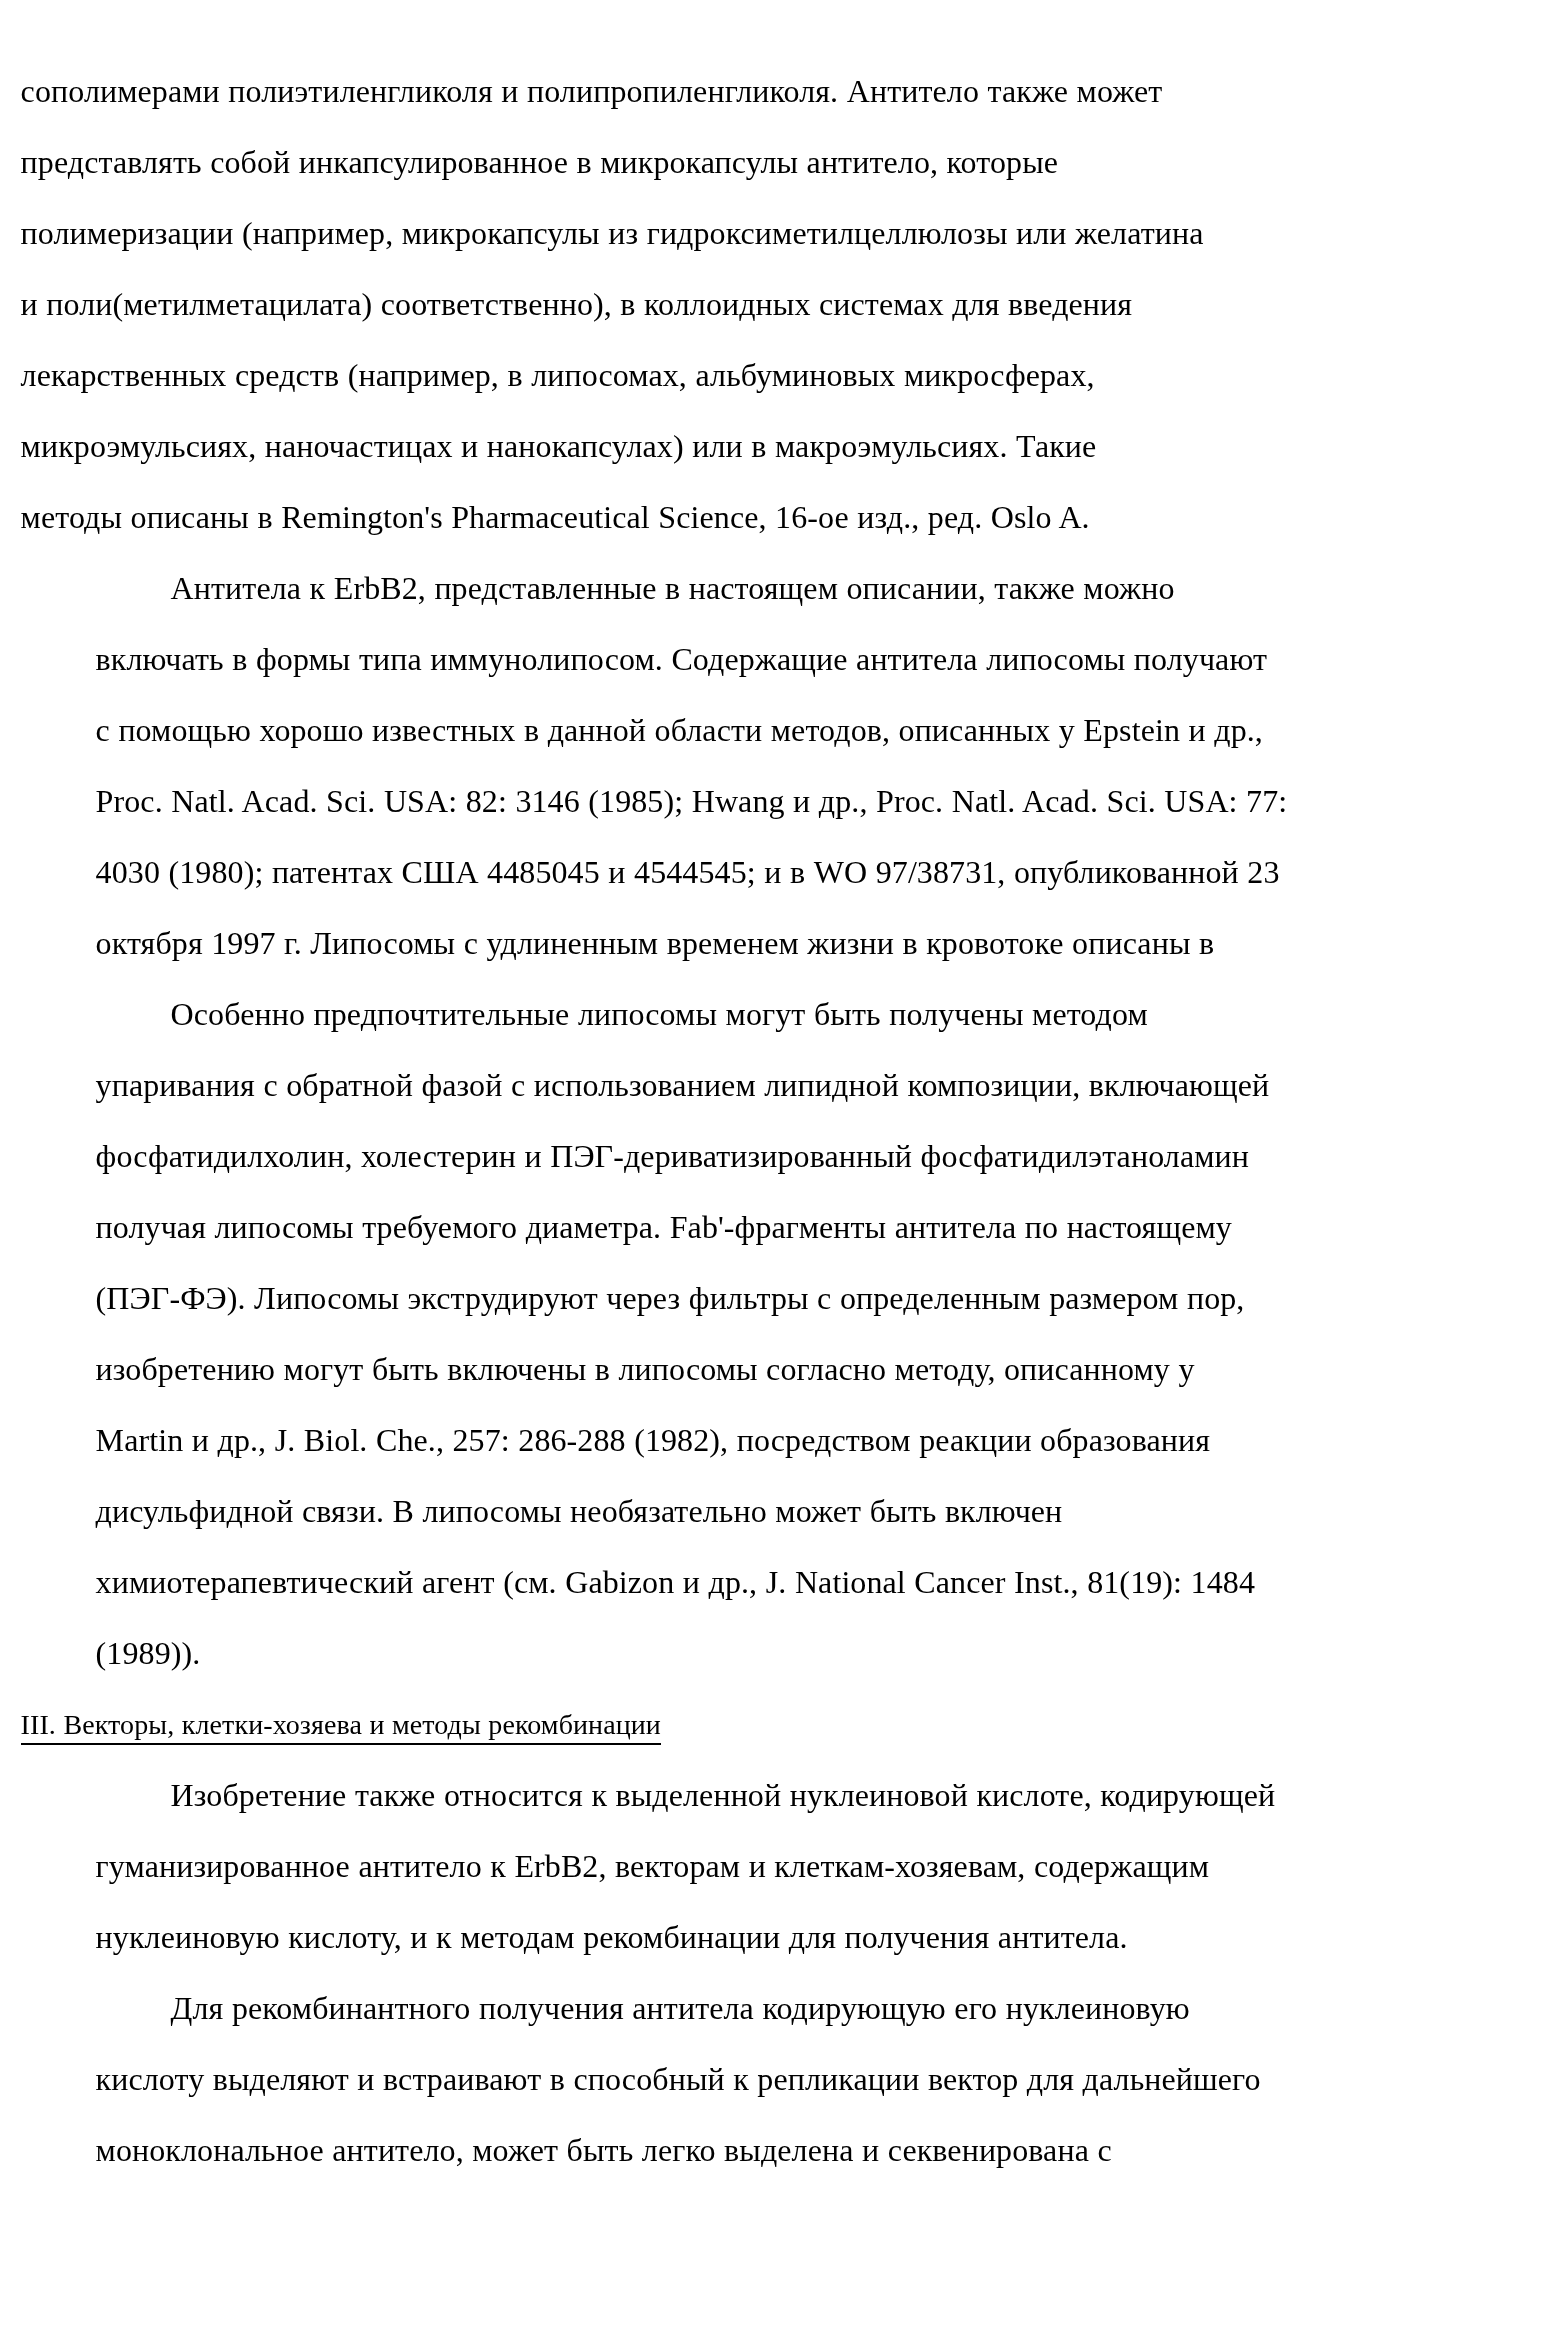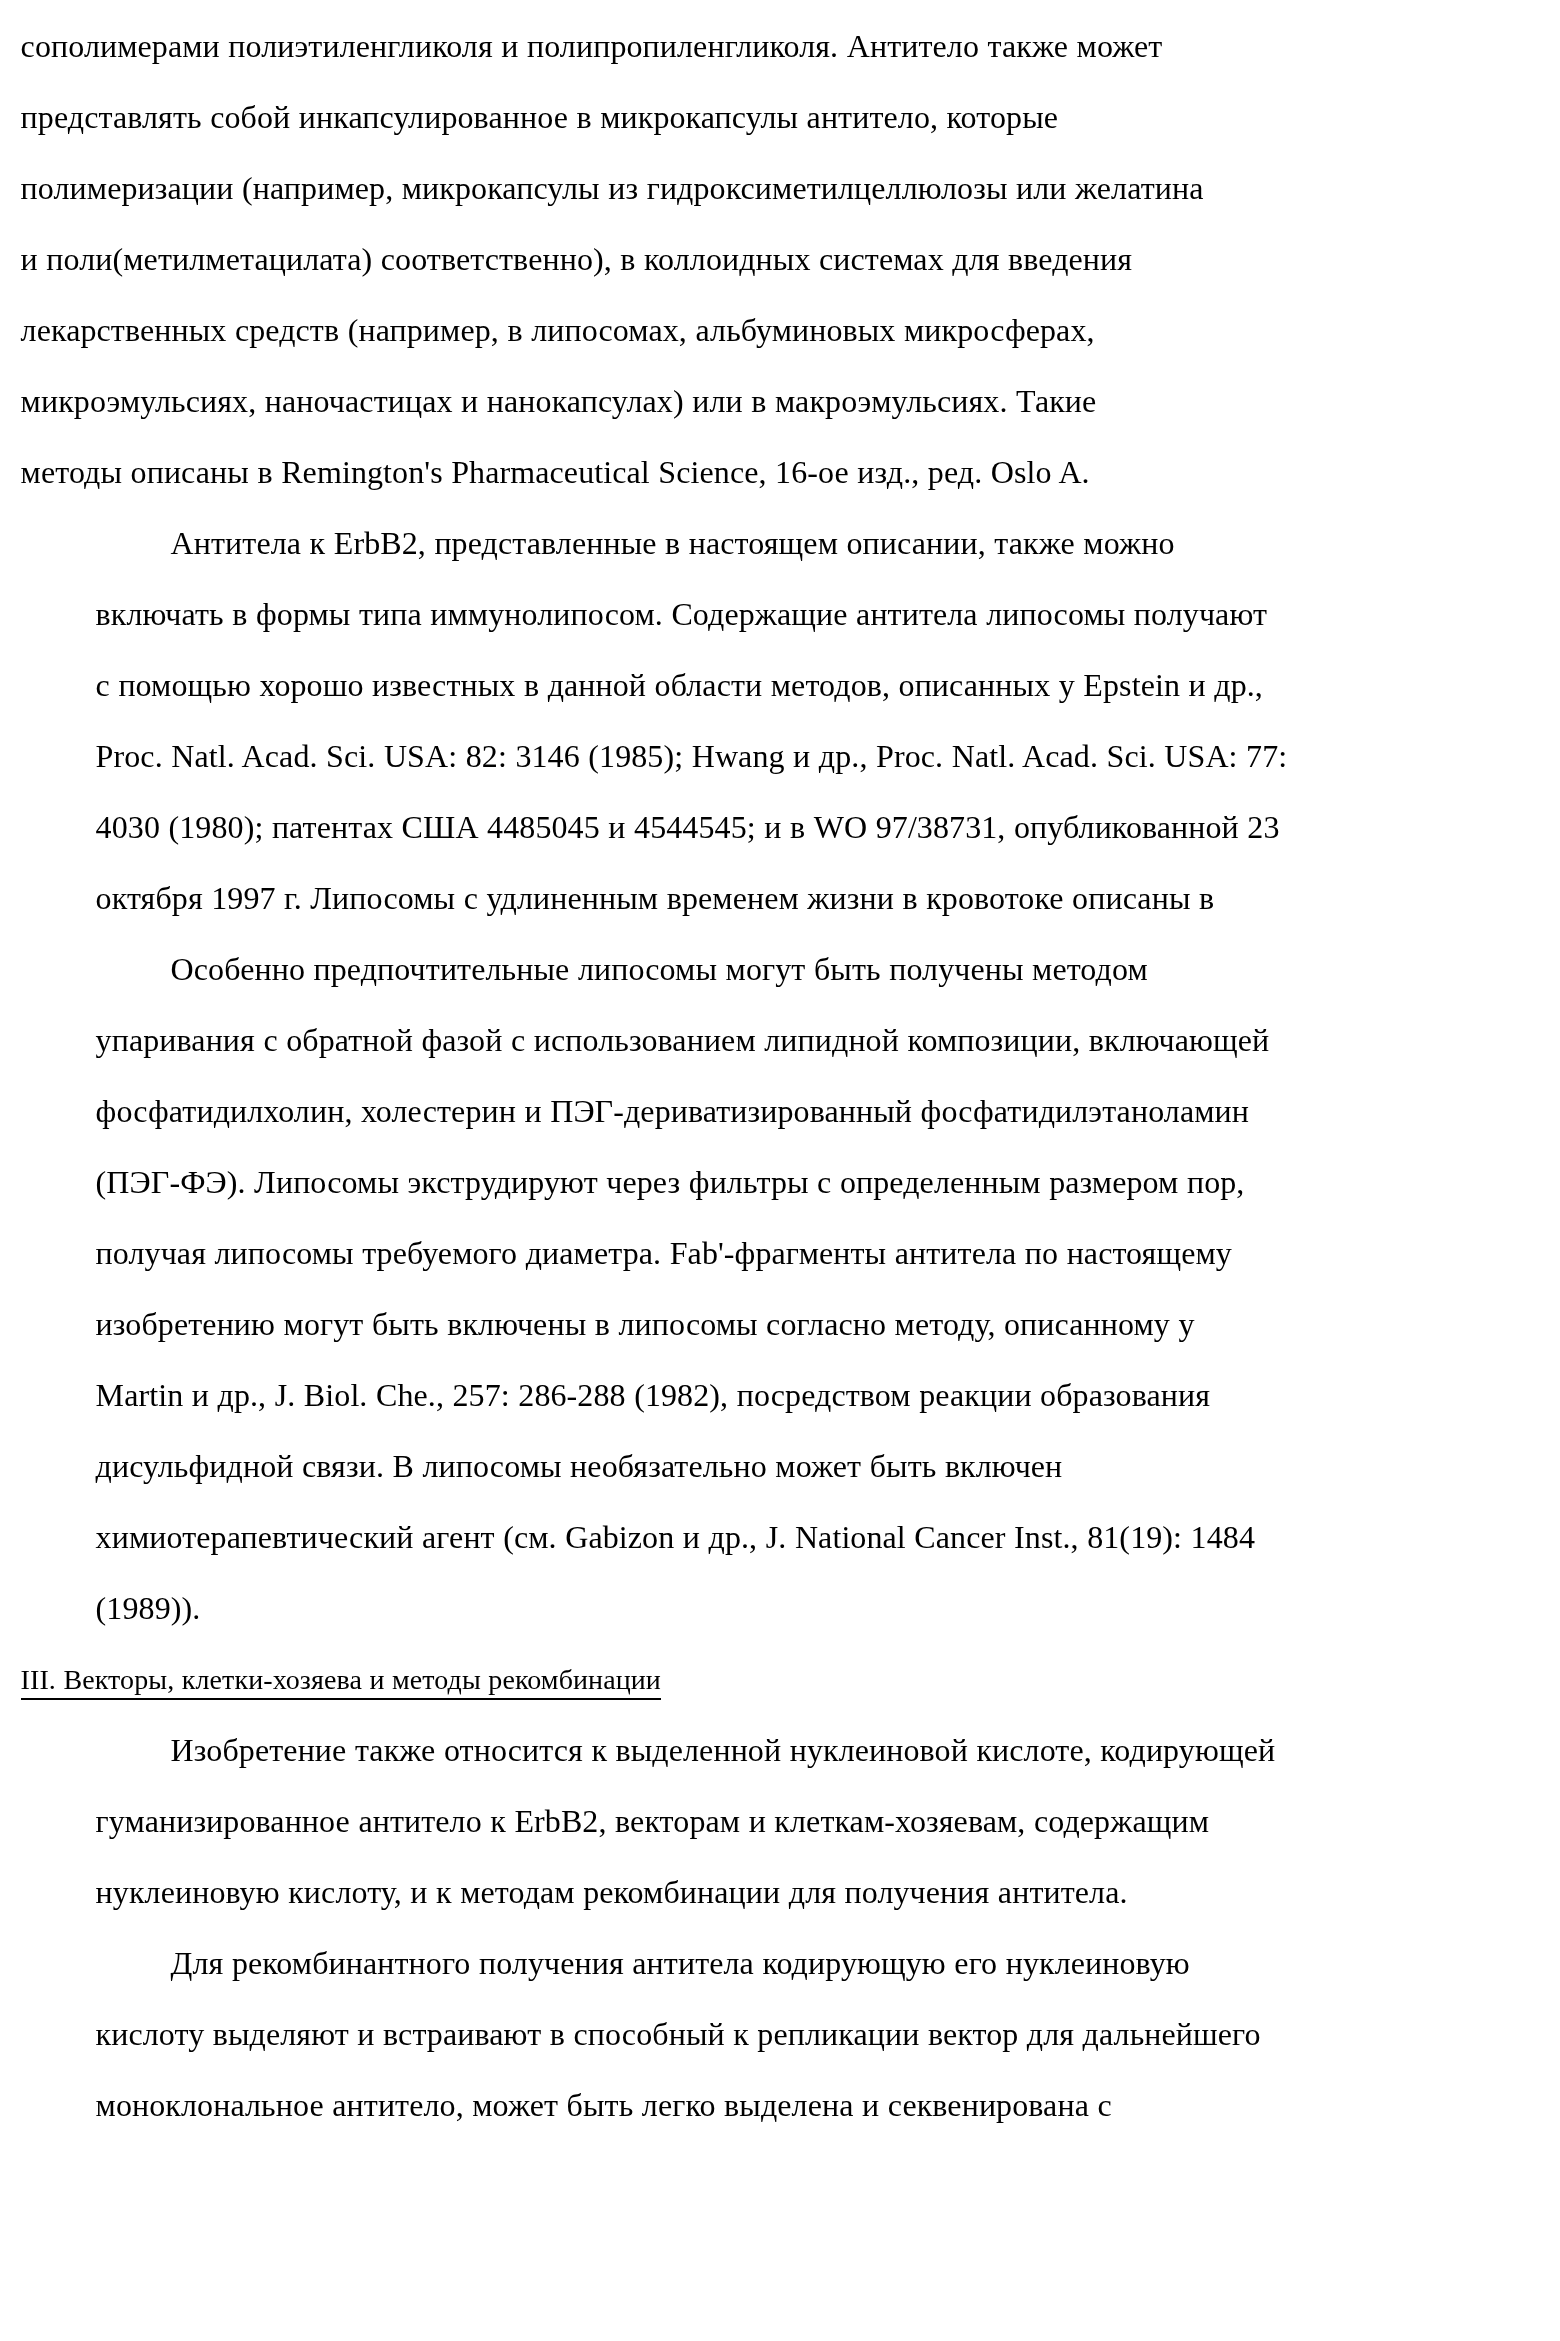--- a/index.html
+++ b/index.html
@@ -16,20 +16,21 @@
     -webkit-font-smoothing: none;
   }
 
   .page {
     position: relative;
     box-sizing: border-box;
     width: 1561px;
     height: 2226px;
     padding: 11px 89px 0 20.6px;
     background: #ffffff;
+    margin-top: 45px;
   }
 
   .doc-body {
     font-size: 32px;
     line-height: 71px;
     text-align: left;
     letter-spacing: 0.1px;
     word-spacing: 0.4px;
   }
 
@@ -88,22 +89,22 @@
         <span class="line">включать в формы типа иммунолипосом. Содержащие антитела липосомы получают</span>
         <span class="line">с помощью хорошо известных в данной области методов, описанных у Epstein и др.,</span>
         <span class="line">Proc. Natl. Acad. Sci. USA: 82: 3146 (1985); Hwang и др., Proc. Natl. Acad. Sci. USA: 77:</span>
         <span class="line">4030 (1980); патентах США 4485045 и 4544545; и в WO 97/38731, опубликованной 23</span>
         <span class="line">октября 1997 г. Липосомы с удлиненным временем жизни в кровотоке описаны в</span>
       </p>
       <p class="para indented">
         <span class="line indent">Особенно предпочтительные липосомы могут быть получены методом</span>
         <span class="line">упаривания с обратной фазой с использованием липидной композиции, включающей</span>
         <span class="line">фосфатидилхолин, холестерин и ПЭГ-дериватизированный фосфатидилэтаноламин</span>
+        <span class="line">получая липосомы требуемого диаметра. Fab'-фрагменты антитела по настоящему</span>
         <span class="line">(ПЭГ-ФЭ). Липосомы экструдируют через фильтры с определенным размером пор,</span>
-        <span class="line">получая липосомы требуемого диаметра. Fab'-фрагменты антитела по настоящему</span>
         <span class="line">изобретению могут быть включены в липосомы согласно методу, описанному у</span>
         <span class="line">Martin и др., J. Biol. Che., 257: 286-288 (1982), посредством реакции образования</span>
         <span class="line">дисульфидной связи. В липосомы необязательно может быть включен</span>
         <span class="line">химиотерапевтический агент (см. Gabizon и др., J. National Cancer Inst., 81(19): 1484</span>
         <span class="line">(1989)).</span>
       </p>
       <h2 class="section-heading"><span class="heading-text">III.  Векторы, клетки-хозяева и методы рекомбинации</span></h2>
       <p class="para indented">
         <span class="line indent">Изобретение также относится к выделенной нуклеиновой кислоте, кодирующей</span>
         <span class="line">гуманизированное антитело к ErbB2, векторам и клеткам-хозяевам, содержащим</span>

